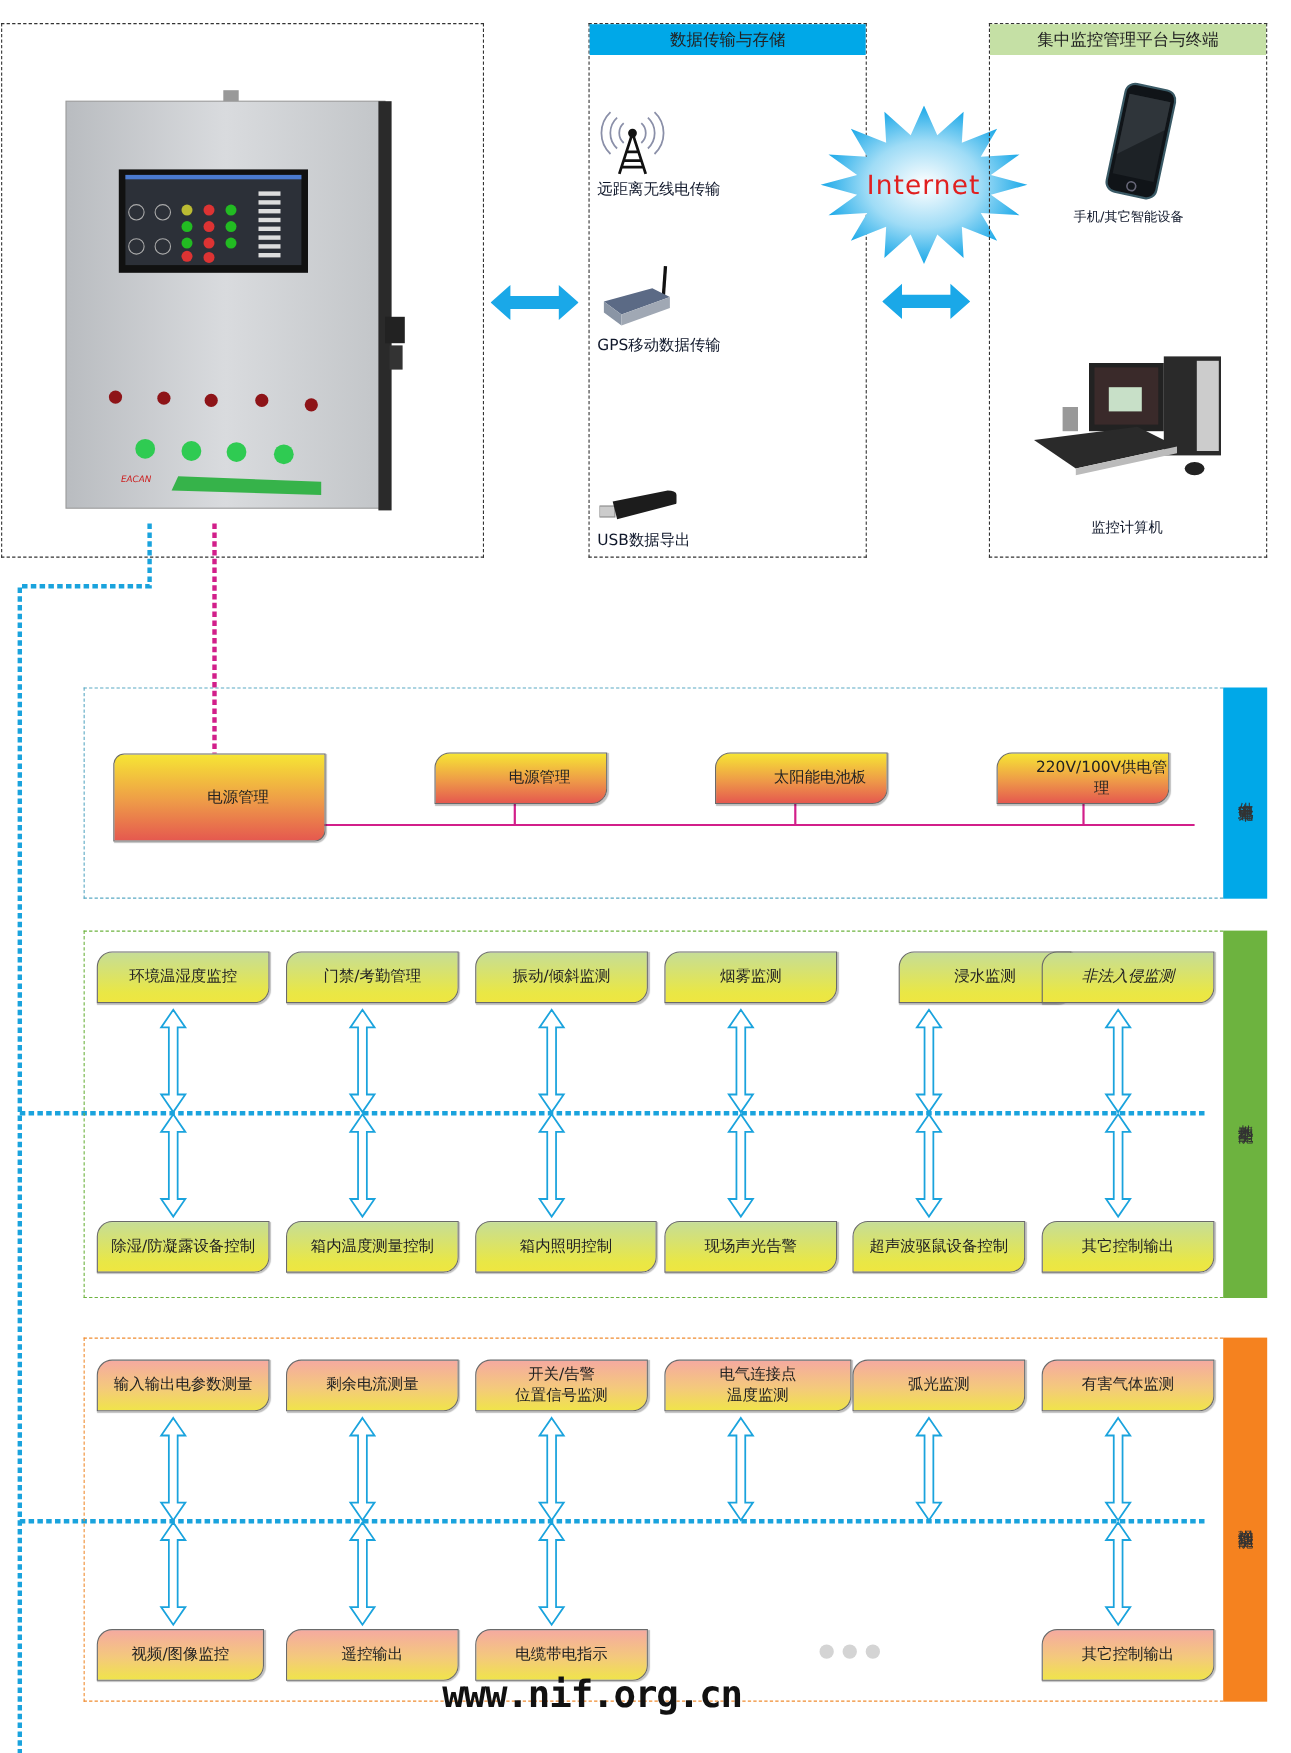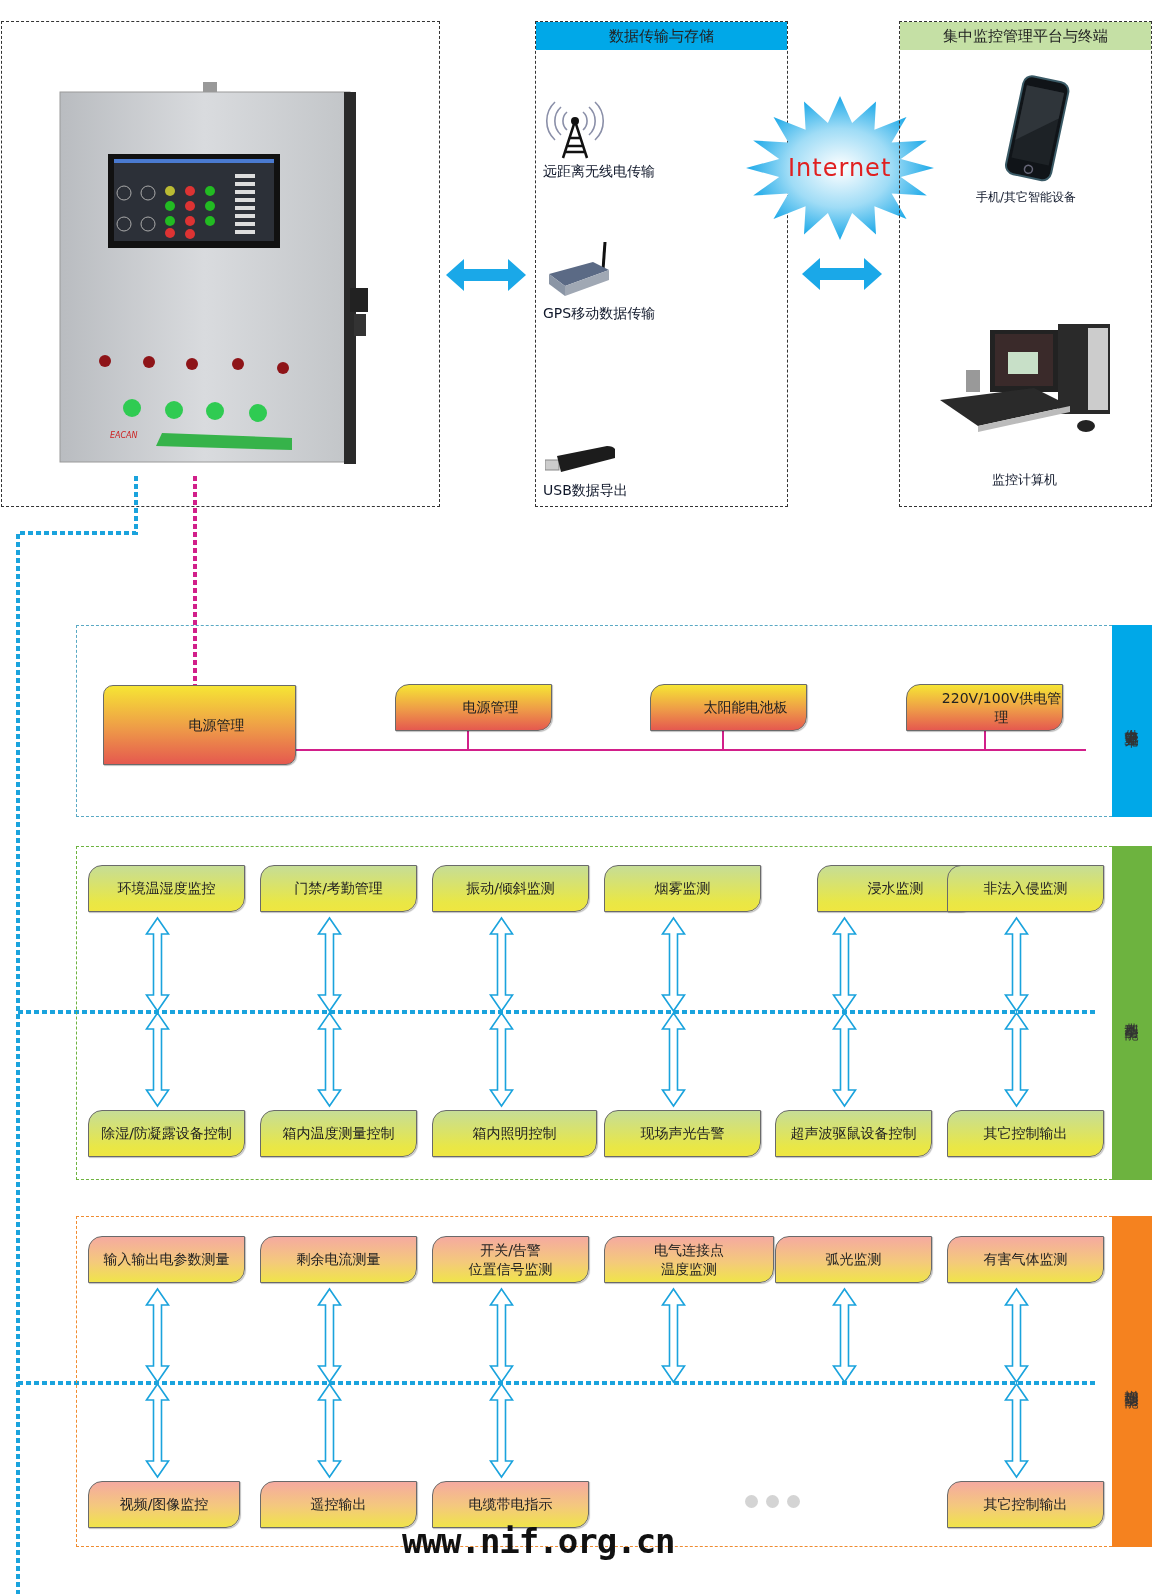--- a/index.html
+++ b/index.html
@@ -188,21 +188,21 @@
 <div class="section" style="left:76px;top:846px;width:1036px;height:334px;border:1px dashed #6db33f;border-right:none;"></div>
 <div class="side-tab" style="left:1112px;top:846px;height:334px;background:#6db33f;">
   <span>基本型功能</span>
 </div>
 <div id="basic-boxes">
     <div class="box box-green" style="left: 88px; top: 865px; width: 157px; height: 47px; white-space: pre-line;">环境温湿度监控</div>
     <div class="box box-green" style="left: 260px; top: 865px; width: 157px; height: 47px; white-space: pre-line;">门禁/考勤管理</div>
     <div class="box box-green" style="left: 432px; top: 865px; width: 157px; height: 47px; white-space: pre-line;">振动/倾斜监测</div>
     <div class="box box-green" style="left: 604px; top: 865px; width: 157px; height: 47px; white-space: pre-line;">烟雾监测</div>
     <div class="box box-green" style="left: 769px; top: 865px; width: 157px; height: 47px; white-space: pre-line; margin-left: 48px;">浸水监测</div>
-    <div class="box box-green" style="left: 947px; top: 865px; width: 157px; height: 47px; white-space: pre-line;">非法入侵监测</div>
+    <div class="box box-green" style="left: 947px; top: 865px; width: 157px; height: 47px; white-space: pre-line; font-style: italic;">非法入侵监测</div>
     <div class="box box-green" style="left: 88px; top: 1110px; width: 157px; height: 47px; white-space: pre-line;">除湿/防凝露设备控制</div>
     <div class="box box-green" style="left: 260px; top: 1110px; width: 157px; height: 47px; white-space: pre-line;">箱内温度测量控制</div>
     <div class="box box-green" style="left: 432px; top: 1110px; width: 165px; height: 47px; white-space: pre-line;">箱内照明控制</div>
     <div class="box box-green" style="left: 604px; top: 1110px; width: 157px; height: 47px; white-space: pre-line;">现场声光告警</div>
     <div class="box box-green" style="left: 775px; top: 1110px; width: 157px; height: 47px; white-space: pre-line;">超声波驱鼠设备控制</div>
     <div class="box box-green" style="left: 947px; top: 1110px; width: 157px; height: 47px; white-space: pre-line;">其它控制输出</div>
   </div>
 
 <div class="section" style="left:76px;top:1216px;width:1036px;height:331px;border:1px dashed #f08c30;border-right:none;"></div>
 <div class="side-tab" style="left:1112px;top:1216px;height:331px;background:#f5821f;">

